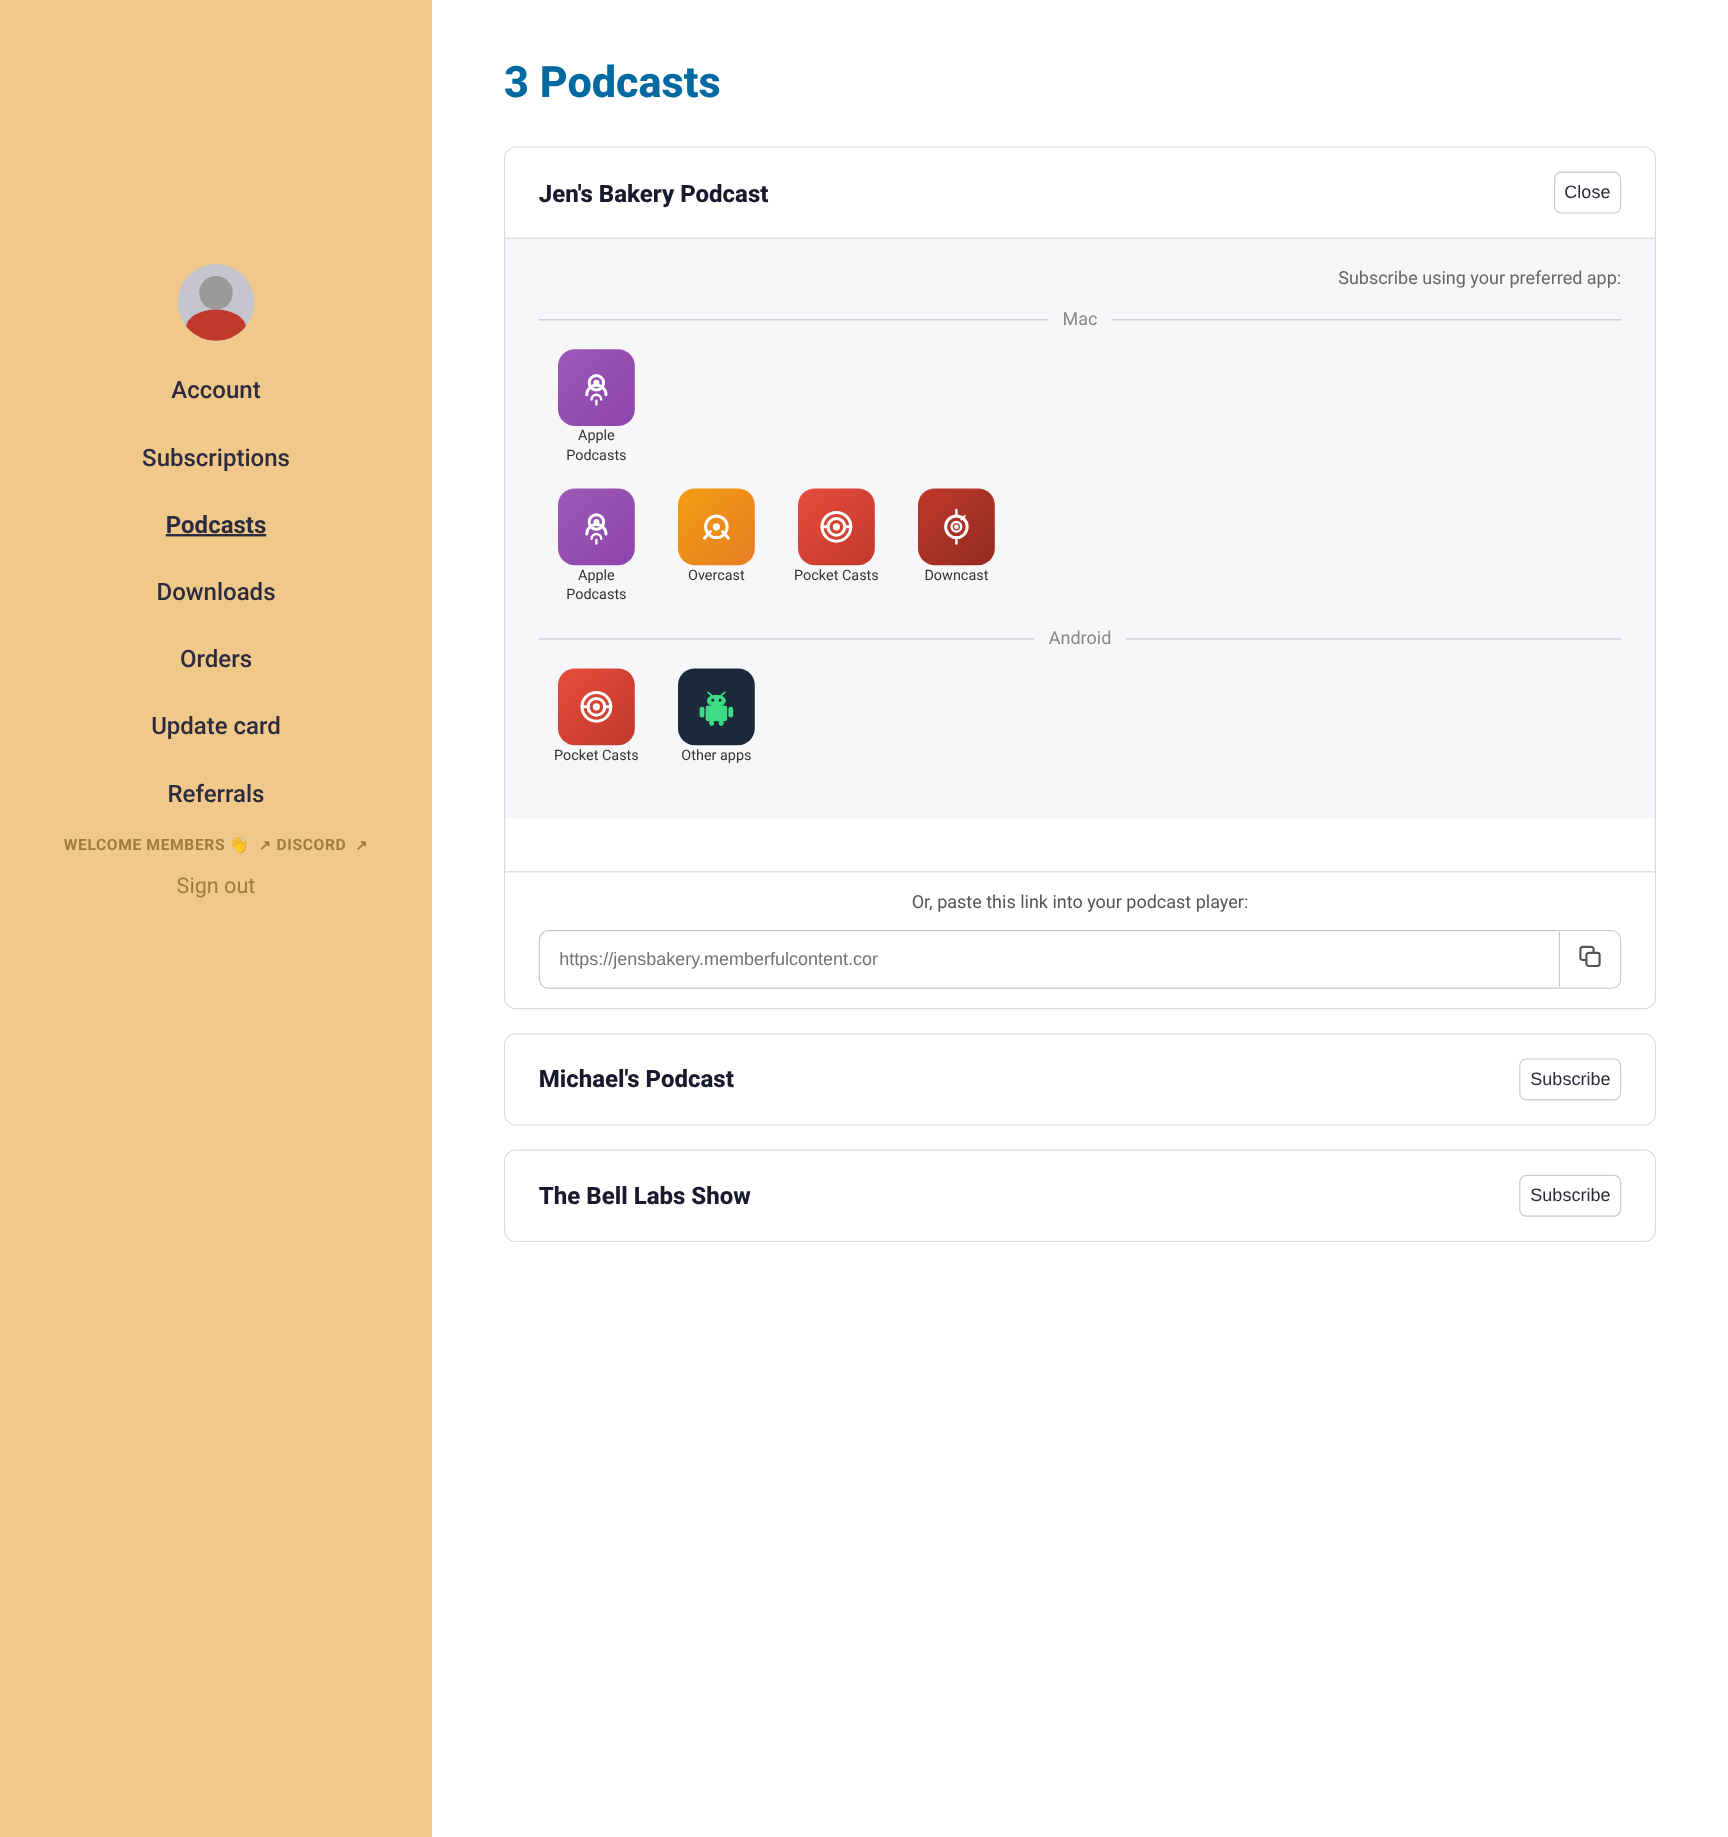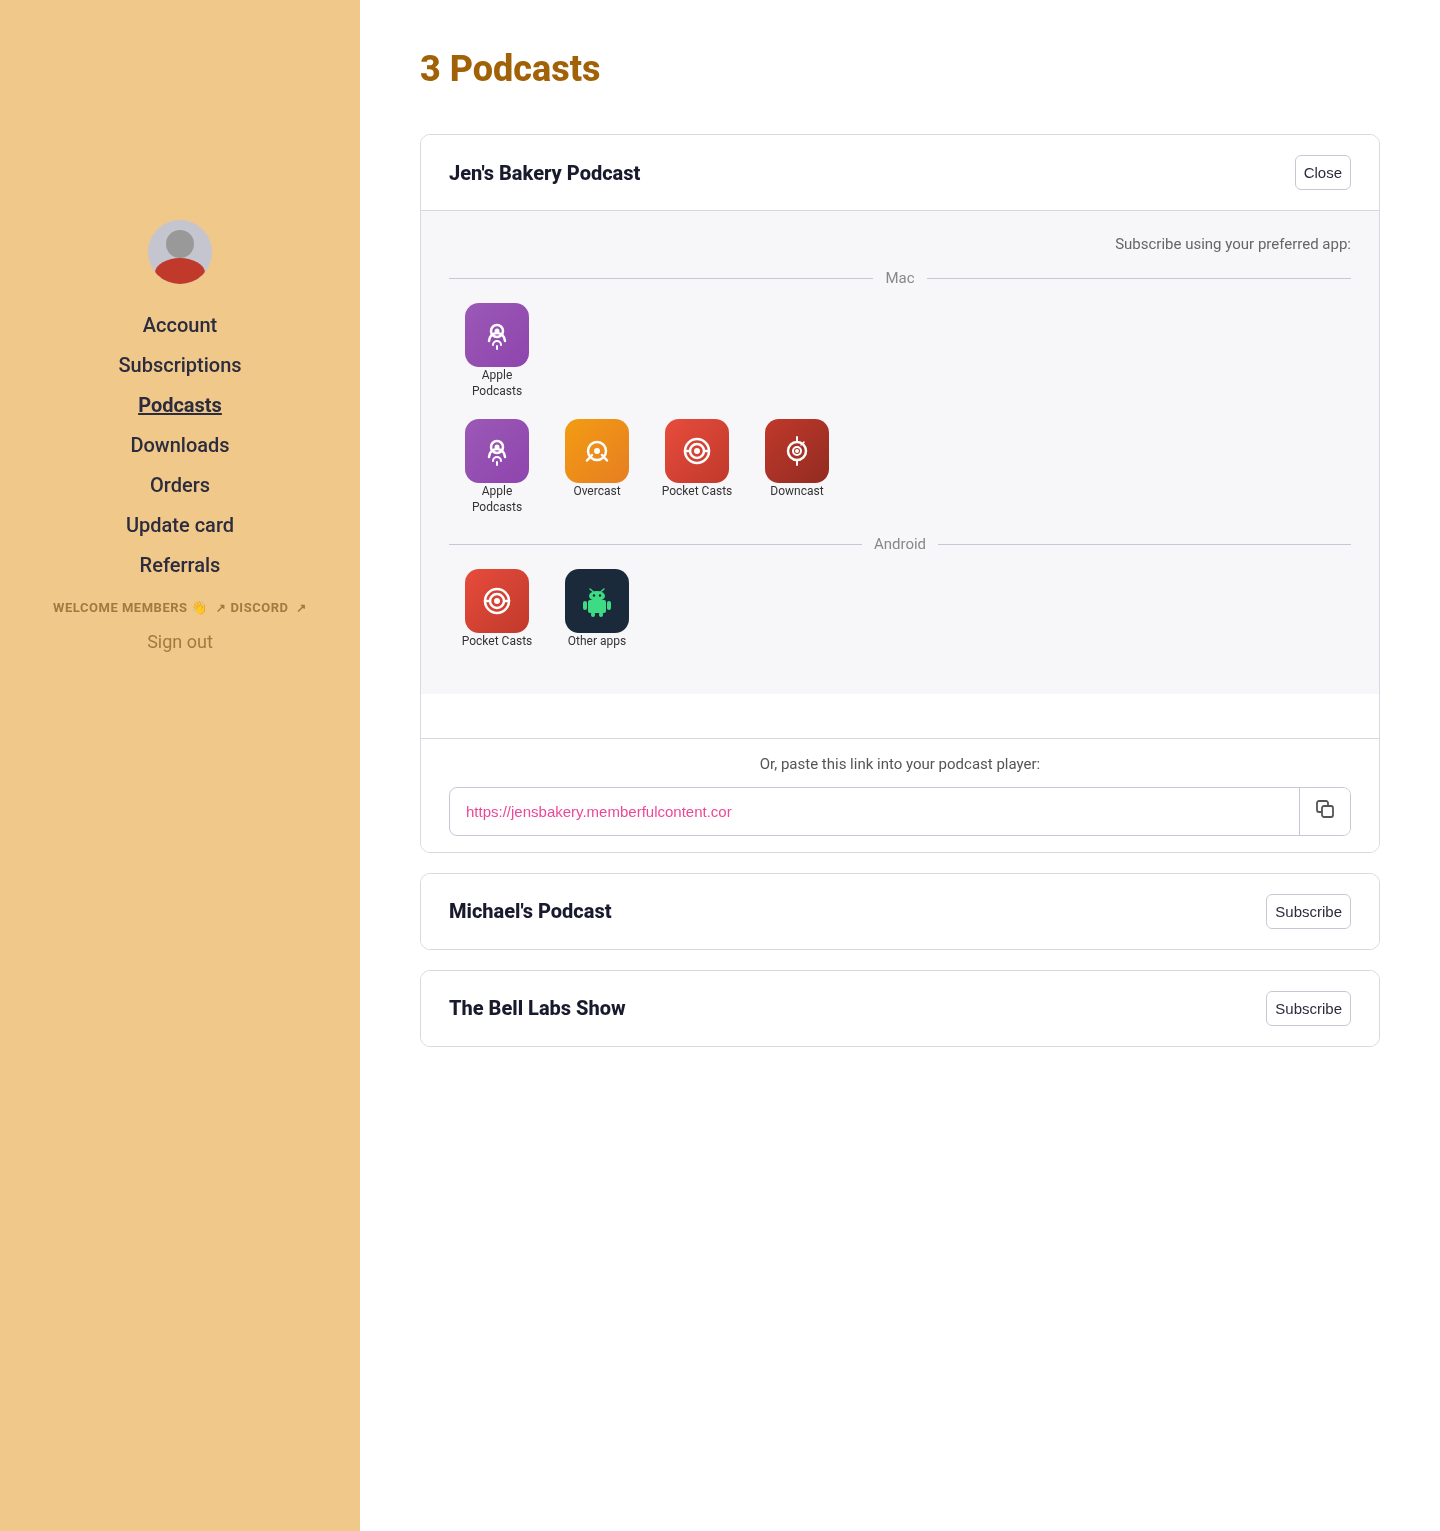--- a/index.html
+++ b/index.html
@@ -46,21 +46,21 @@
       height: 30px;
       border-radius: 50% 50% 0 0;
       background: #c0392b;
       position: absolute;
       bottom: -4px;
     }
     .sidebar-nav {
       display: flex;
       flex-direction: column;
       align-items: center;
-      gap: 6px;
+      gap: 22px;
       width: 100%;
     }
     .sidebar-nav a {
       text-decoration: none;
       color: #2c2c3e;
       font-size: 20px;
       font-weight: 500;
       line-height: 1.7;
       display: block;
       text-align: center;
@@ -99,22 +99,22 @@
 
     
     .main {
       flex: 1;
       padding: 48px 60px;
       background: #fff;
     }
     .page-title {
       font-size: 36px;
       font-weight: 800;
-      color: #a16207;
-      margin-bottom: 44px;
+      color: #0369a1;
+      margin-bottom: 32px;
     }
 
     
     .podcast-card {
       border: 1.5px solid #d8d8e0;
       border-radius: 10px;
       overflow: hidden;
       margin-bottom: 20px;
       background: #fff;
     }
@@ -246,21 +246,21 @@
       border-radius: 8px;
       overflow: hidden;
       background: #fff;
     }
     .url-input {
       flex: 1;
       border: none;
       outline: none;
       padding: 12px 16px;
       font-size: 15px;
-      color: #ec4899;
+      color: #737373;
       background: transparent;
     }
     .copy-btn {
       padding: 10px 14px;
       background: #fff;
       border: none;
       border-left: 1.5px solid #c8c8d4;
       cursor: pointer;
       font-size: 18px;
       color: #555;

